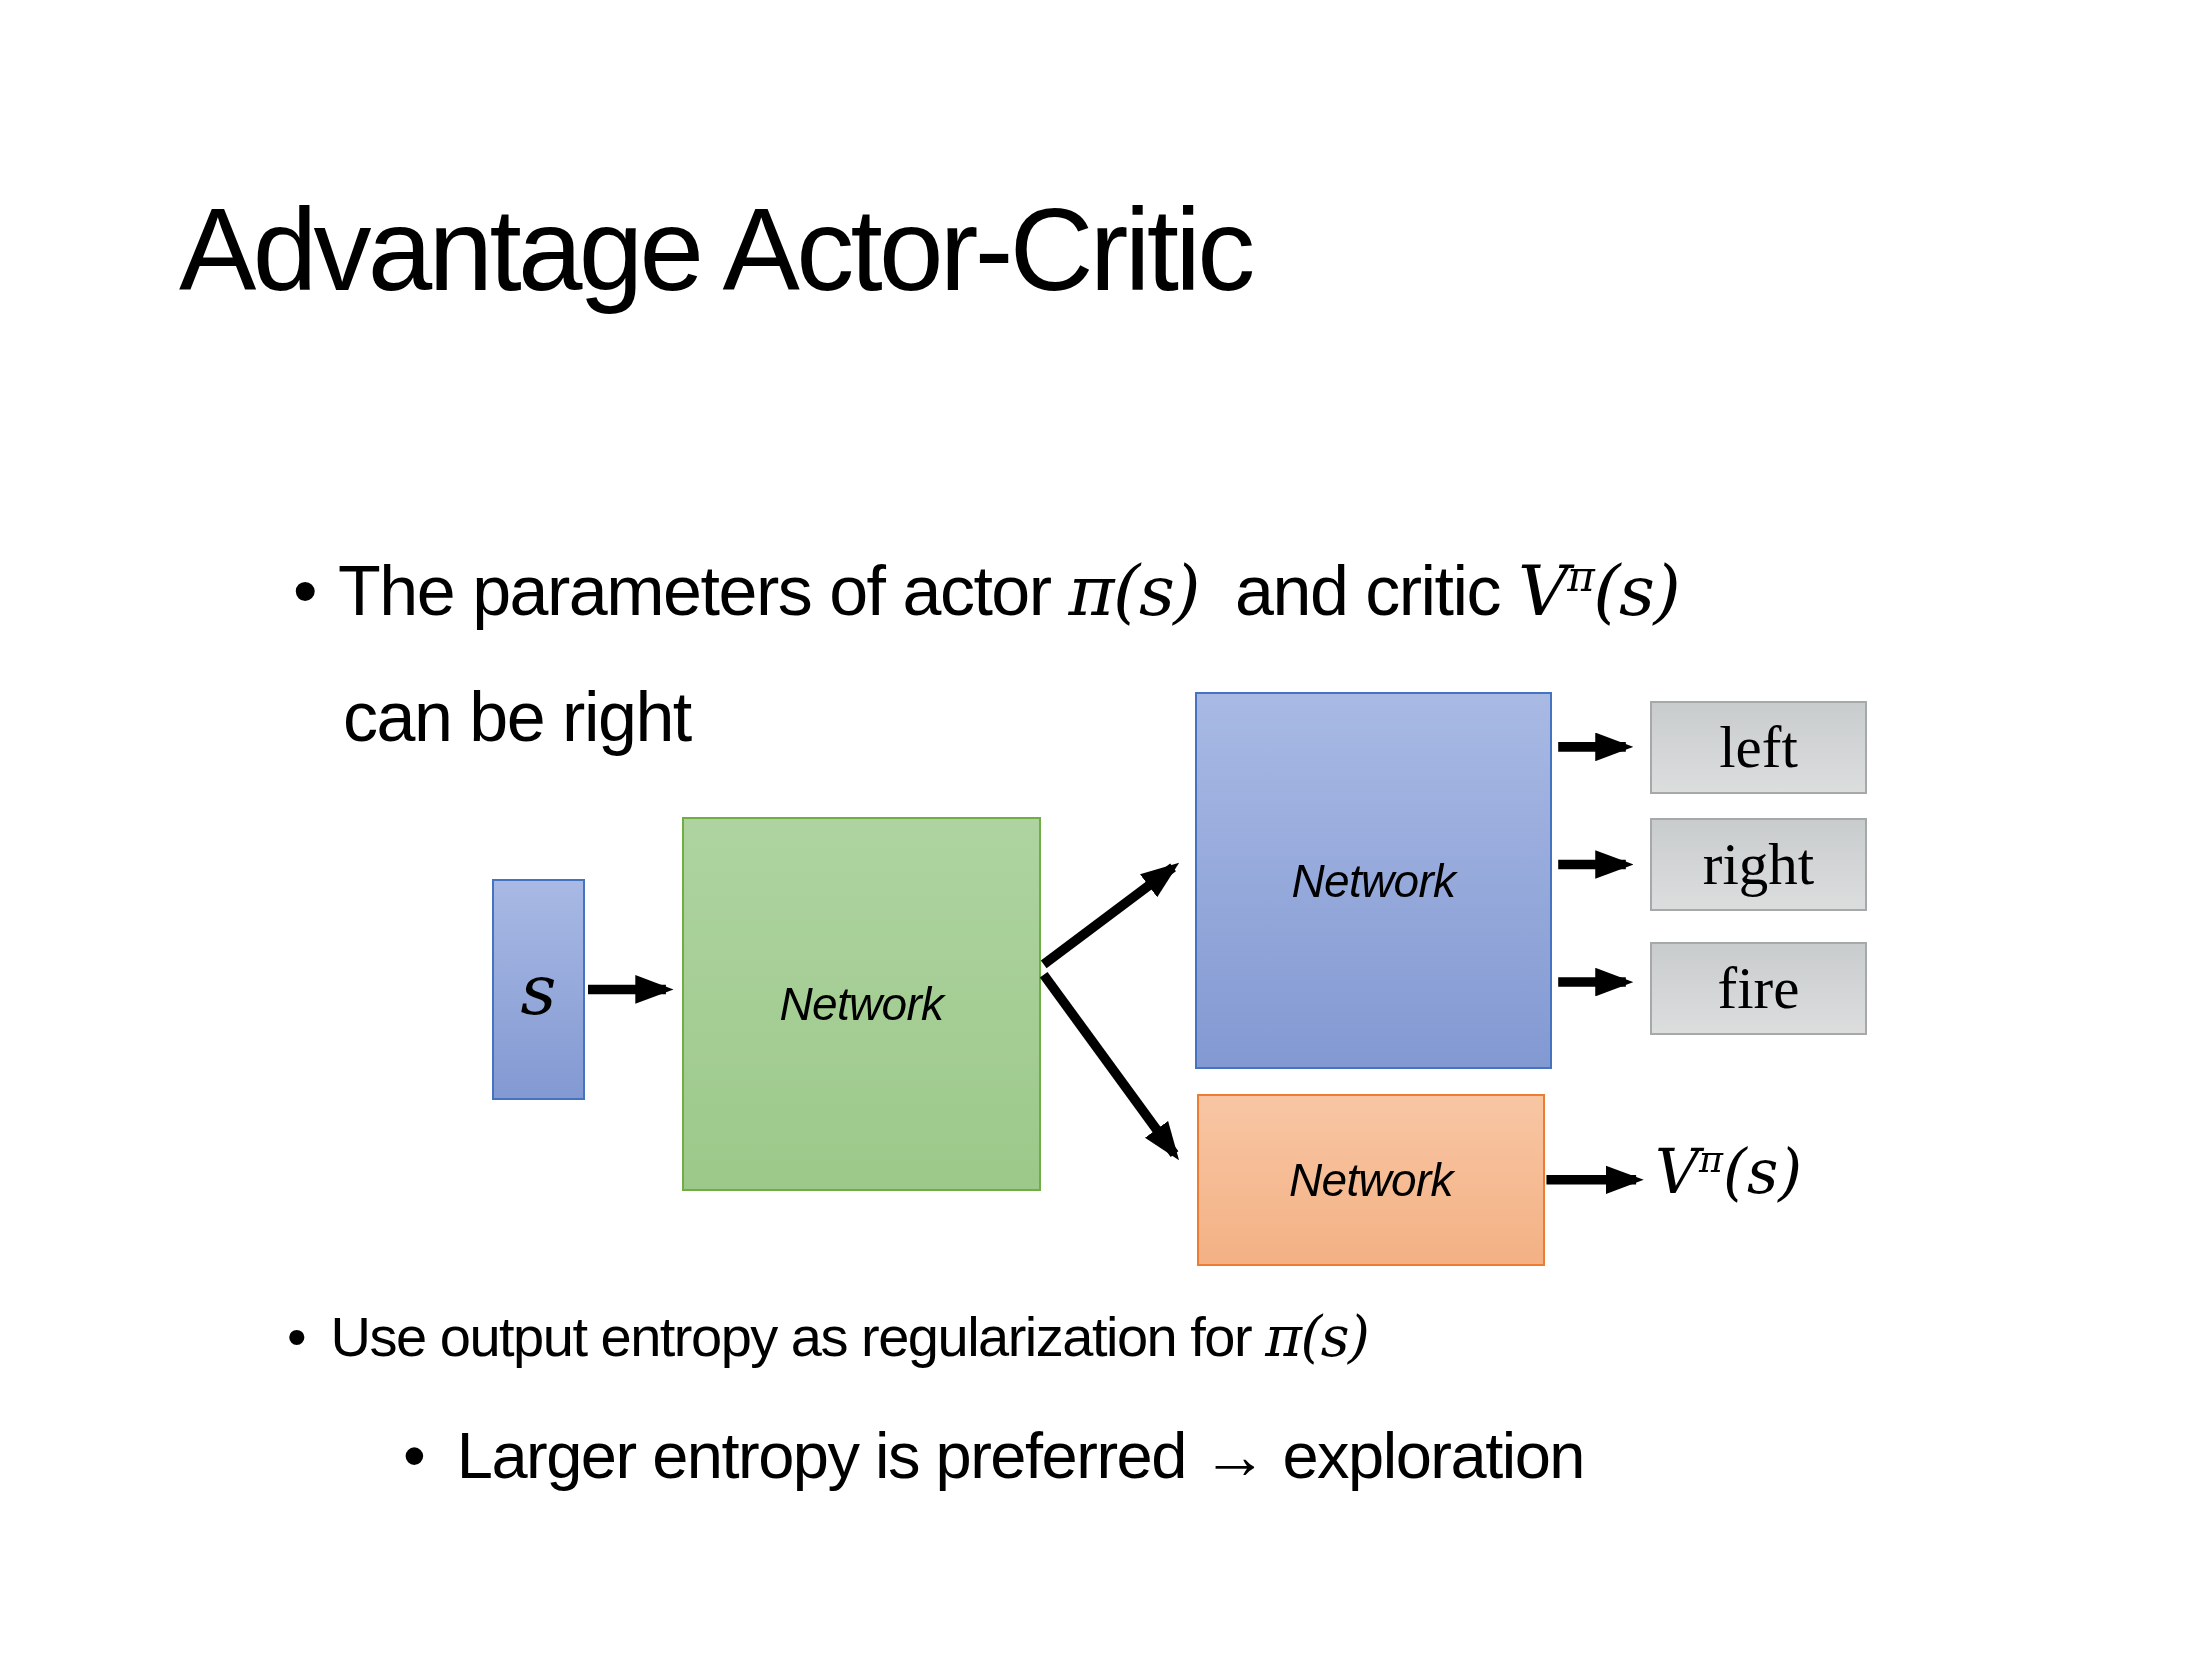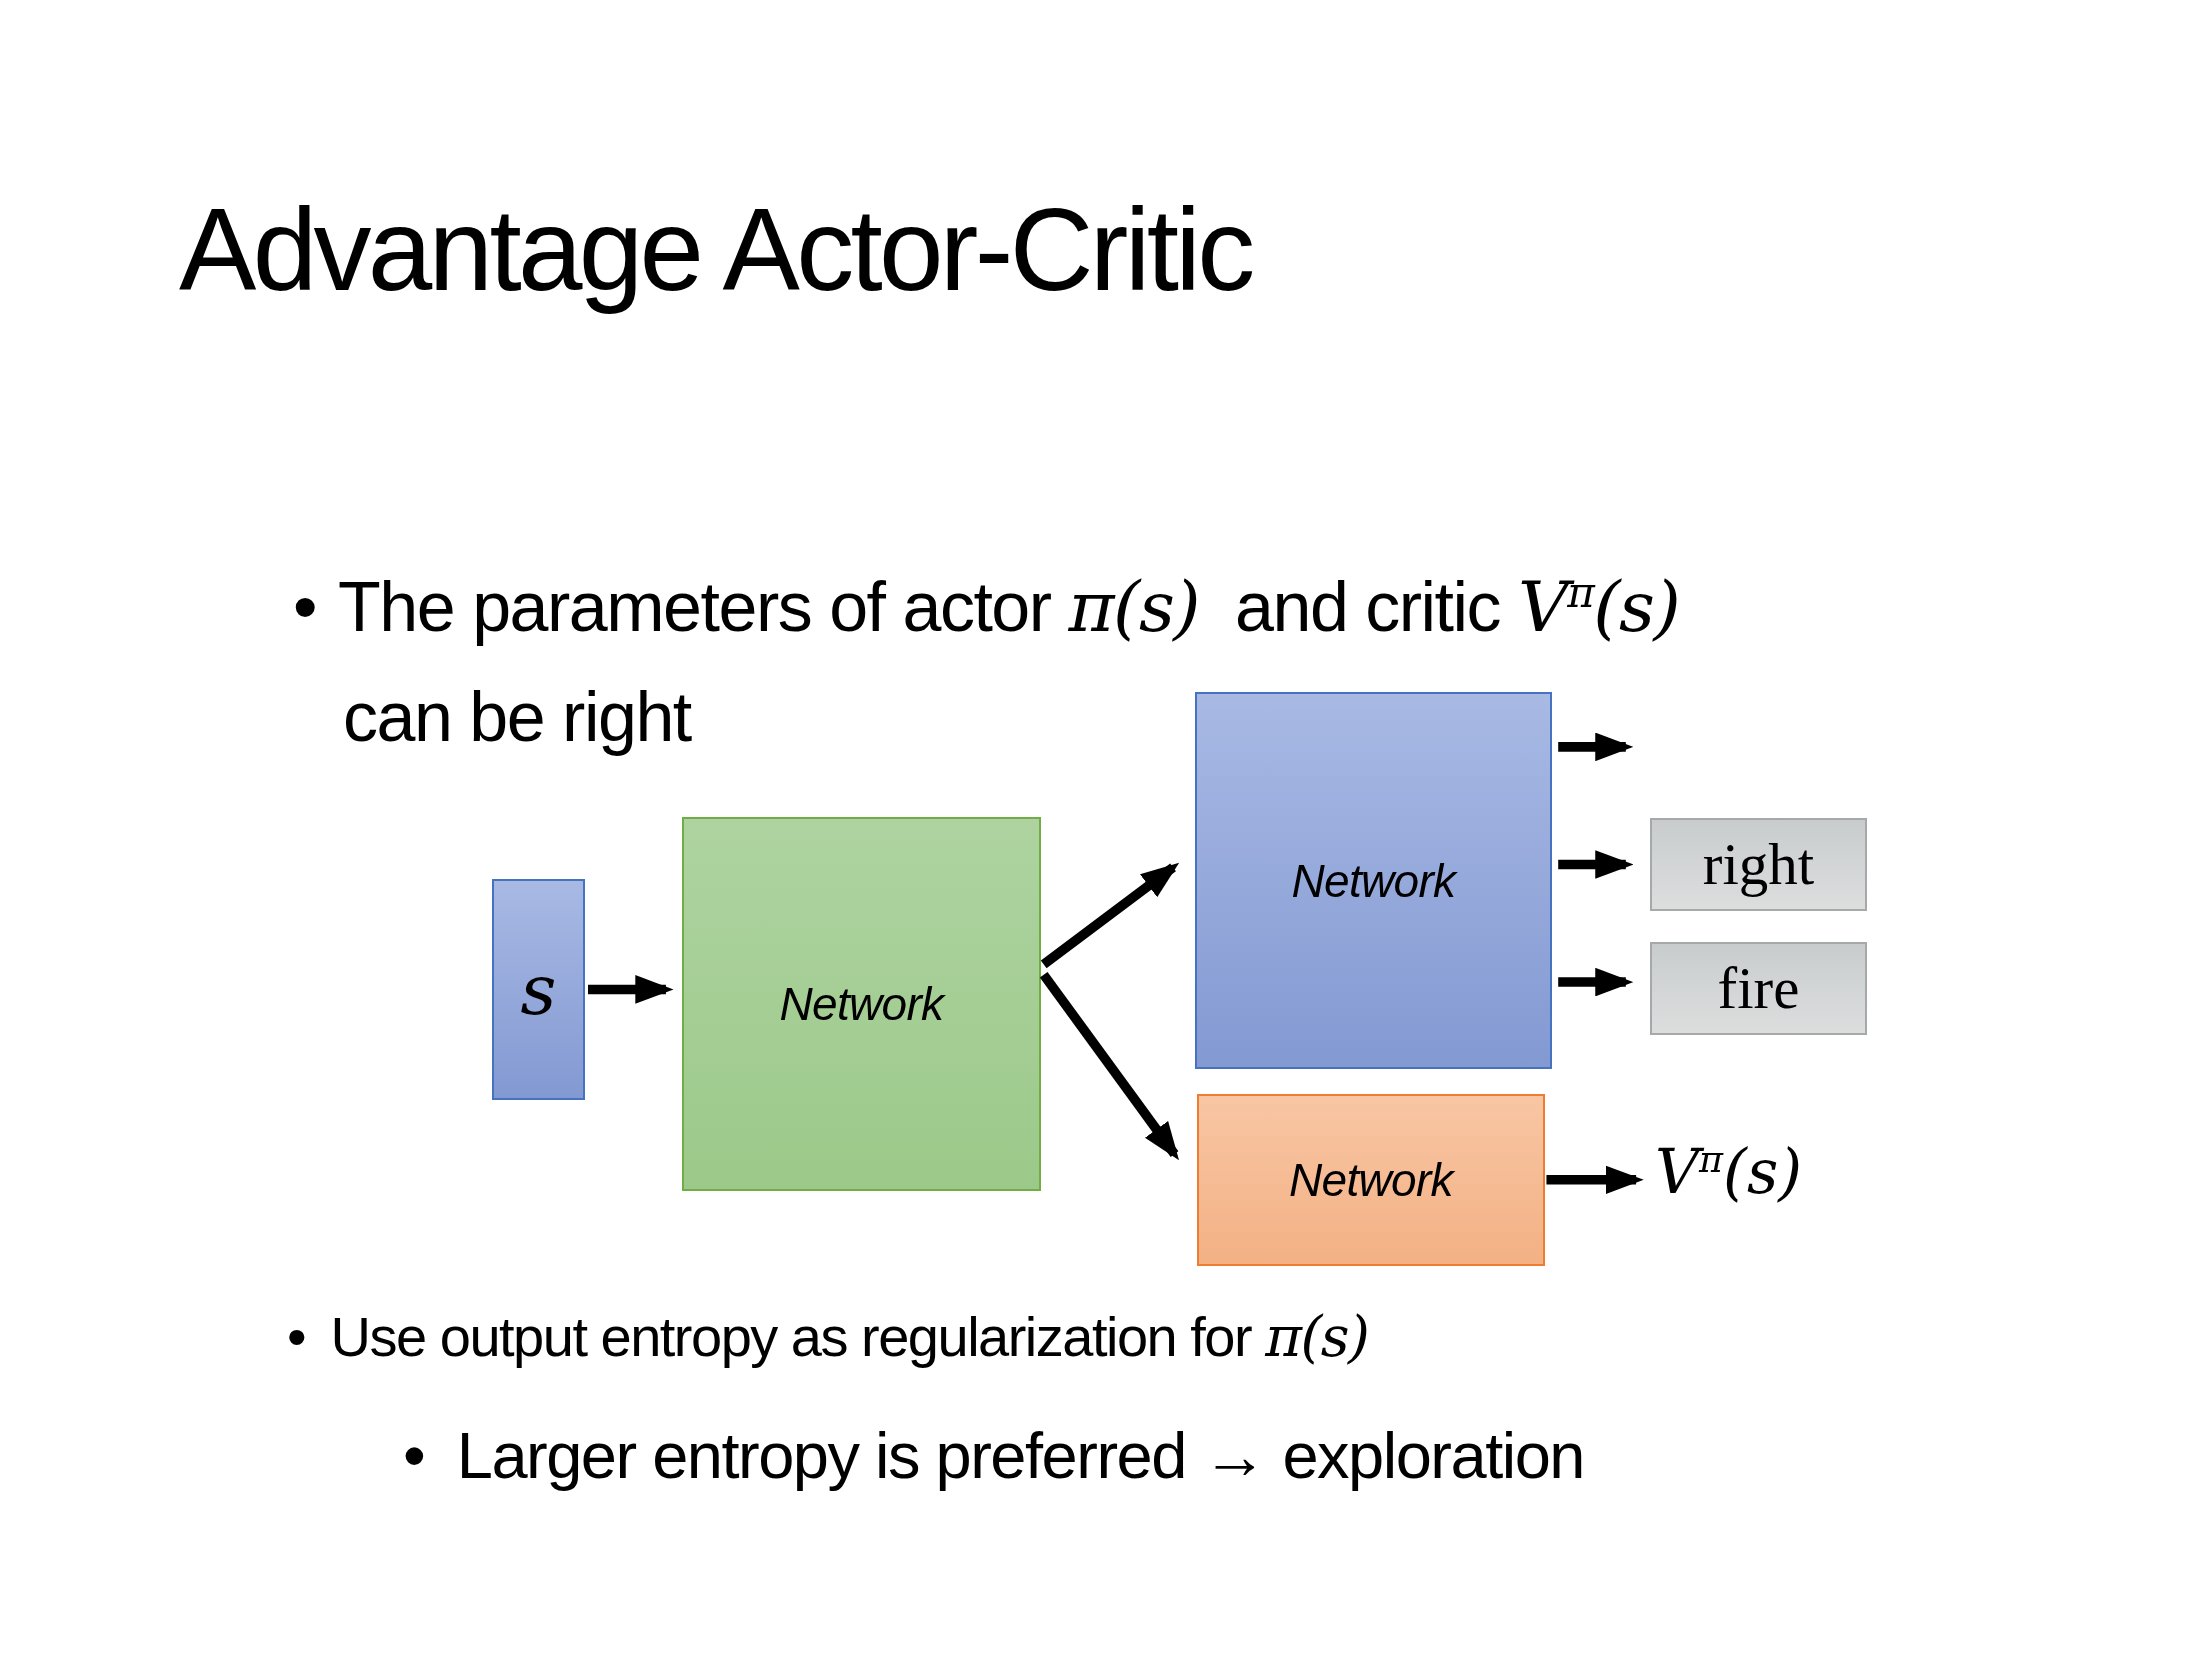--- a/index.html
+++ b/index.html
@@ -16,21 +16,21 @@
     position: absolute; left: 179px; top: 181px;
     font-size: 116px; font-weight: 400; letter-spacing: -3.7px;
     line-height: 1.2; margin: 0; white-space: pre;
   }
 
   .line {
     position: absolute; white-space: pre; line-height: 1.2;
     letter-spacing: -1.5px;
   }
   .l-tips    { left: 175px; top: 456px;  font-size: 74px; }
-  .l-param1  { left: 293px; top: 565px;  font-size: 70px; }
+  .l-param1  { left: 293px; top: 549px;  font-size: 70px; }
   .l-param2  { left: 343px; top: 675px;  font-size: 70px; }
   .l-entropy { left: 287px; top: 1303px; font-size: 56px; }
   .l-larger  { left: 403px; top: 1417px; font-size: 65px; }
 
   .bullet { display: inline-block; letter-spacing: 0; }
   .gap-tips    { margin-right: 22px; }
   .gap-param   { margin-right: 20.6px; }
   .gap-entropy { margin-right: 24px; }
   .gap-larger  { margin-right: 31px; }
 
@@ -121,20 +121,23 @@
     </div>
 
   <div class="box blue-box">
       <span class="net-label">Network</span>
     </div>
 
   <div class="box orange-box">
       <span class="net-label">Network</span>
     </div>
 
+  <div class="box gray-box action-left">
+      <span class="action-label">left</span>
+    </div>
 
   <div class="box gray-box action-right">
       <span class="action-label">right</span>
     </div>
 
   <div class="box gray-box action-fire">
       <span class="action-label">fire</span>
     </div>
 
   <div class="voutput"><span class="math">V</span><span class="math sup">π</span><span class="math">(s)</span></div>

